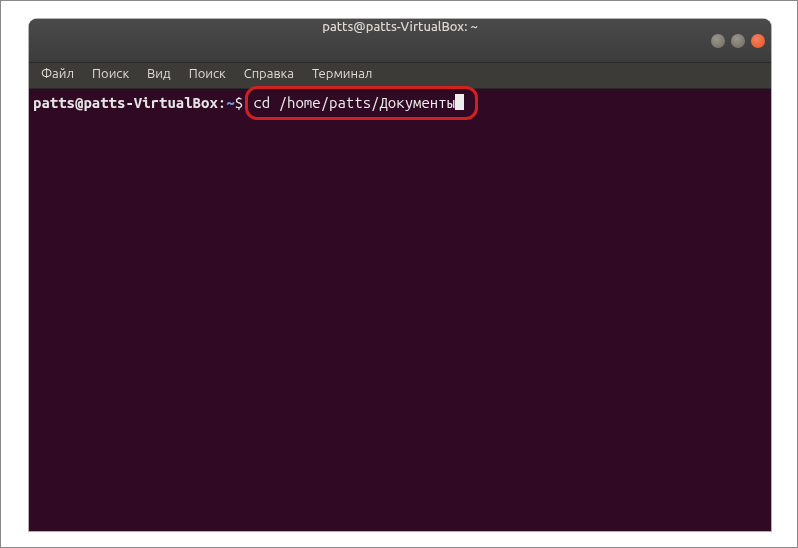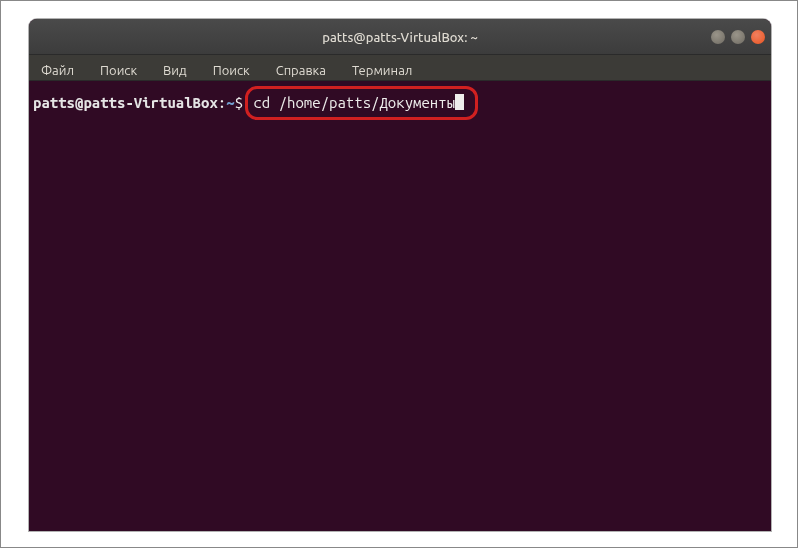--- a/index.html
+++ b/index.html
@@ -20,24 +20,24 @@
       top: 18px;
       left: 28px;
       width: 742px;
       height: 512px;
       background: #2c001e;
       border-radius: 8px 8px 0 0;
       overflow: hidden;
       box-shadow: 0 0 0 1px rgba(0,0,0,0.3);
     }
     .titlebar {
-      height: 36px;
+      height: 44px;
       background: linear-gradient(to bottom, #4a4a4a 0%, #3c3c3c 100%);
       display: flex;
-      align-items: center;
+      align-items: flex-start;
       justify-content: center;
       position: relative;
       border-bottom: 1px solid #2a2a2a;
     }
     .titlebar-text {
       color: #dfdbd2;
       font-size: 13px;
       font-weight: 500;
     }
     .window-controls {
@@ -64,23 +64,23 @@
     .win-btn.maximize {
       background: radial-gradient(circle at 40% 35%, #9a958a, #6f6b62);
     }
     .win-btn.close {
       background: radial-gradient(circle at 40% 35%, #f08060, #e95420);
     }
     .menubar {
       height: 26px;
       background: #3c3b37;
       display: flex;
-      align-items: flex-end;
+      align-items: flex-start;
       padding: 0 4px;
-      gap: 10px;
+      gap: 2px;
       border-bottom: 1px solid #2a2a2a;
     }
     .menu-item {
       color: #dfdbd2;
       font-size: 13px;
       padding: 3px 8px;
       cursor: pointer;
     }
     .terminal-body {
       background: #300a24;
@@ -106,21 +106,20 @@
       font-weight: bold;
     }
     .prompt-dollar {
       color: #eeeeec;
     }
     .command-highlight {
       position: relative;
       display: inline-block;
       padding: 3px 8px 3px 4px;
       margin-left: -2px;
-      margin-top: 8px;
     }
     .highlight-border {
       position: absolute;
       top: -5px;
       left: -4px;
       right: -6px;
       bottom: -5px;
       border: 3px solid #d02020;
       border-radius: 12px;
       pointer-events: none;

